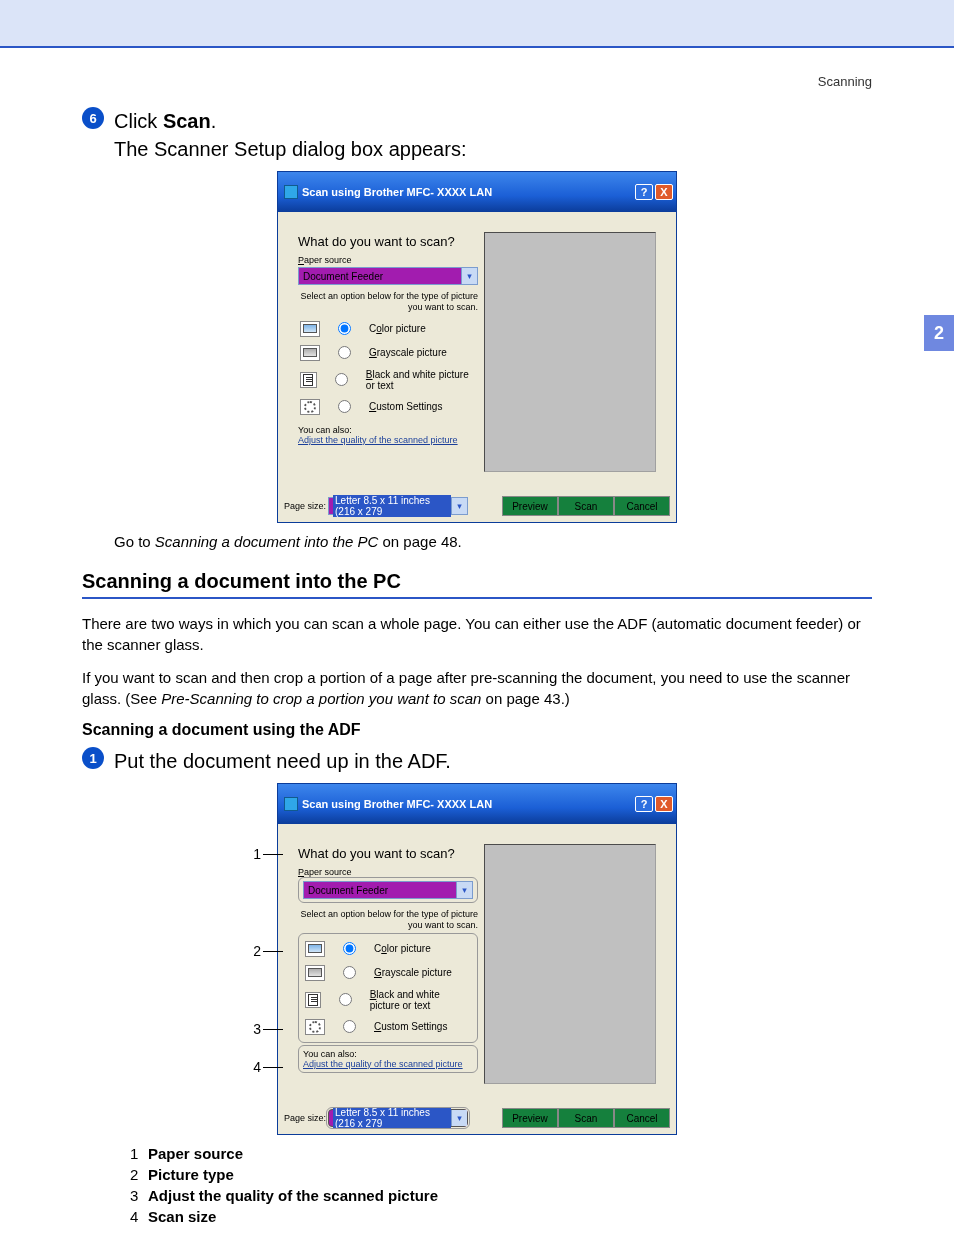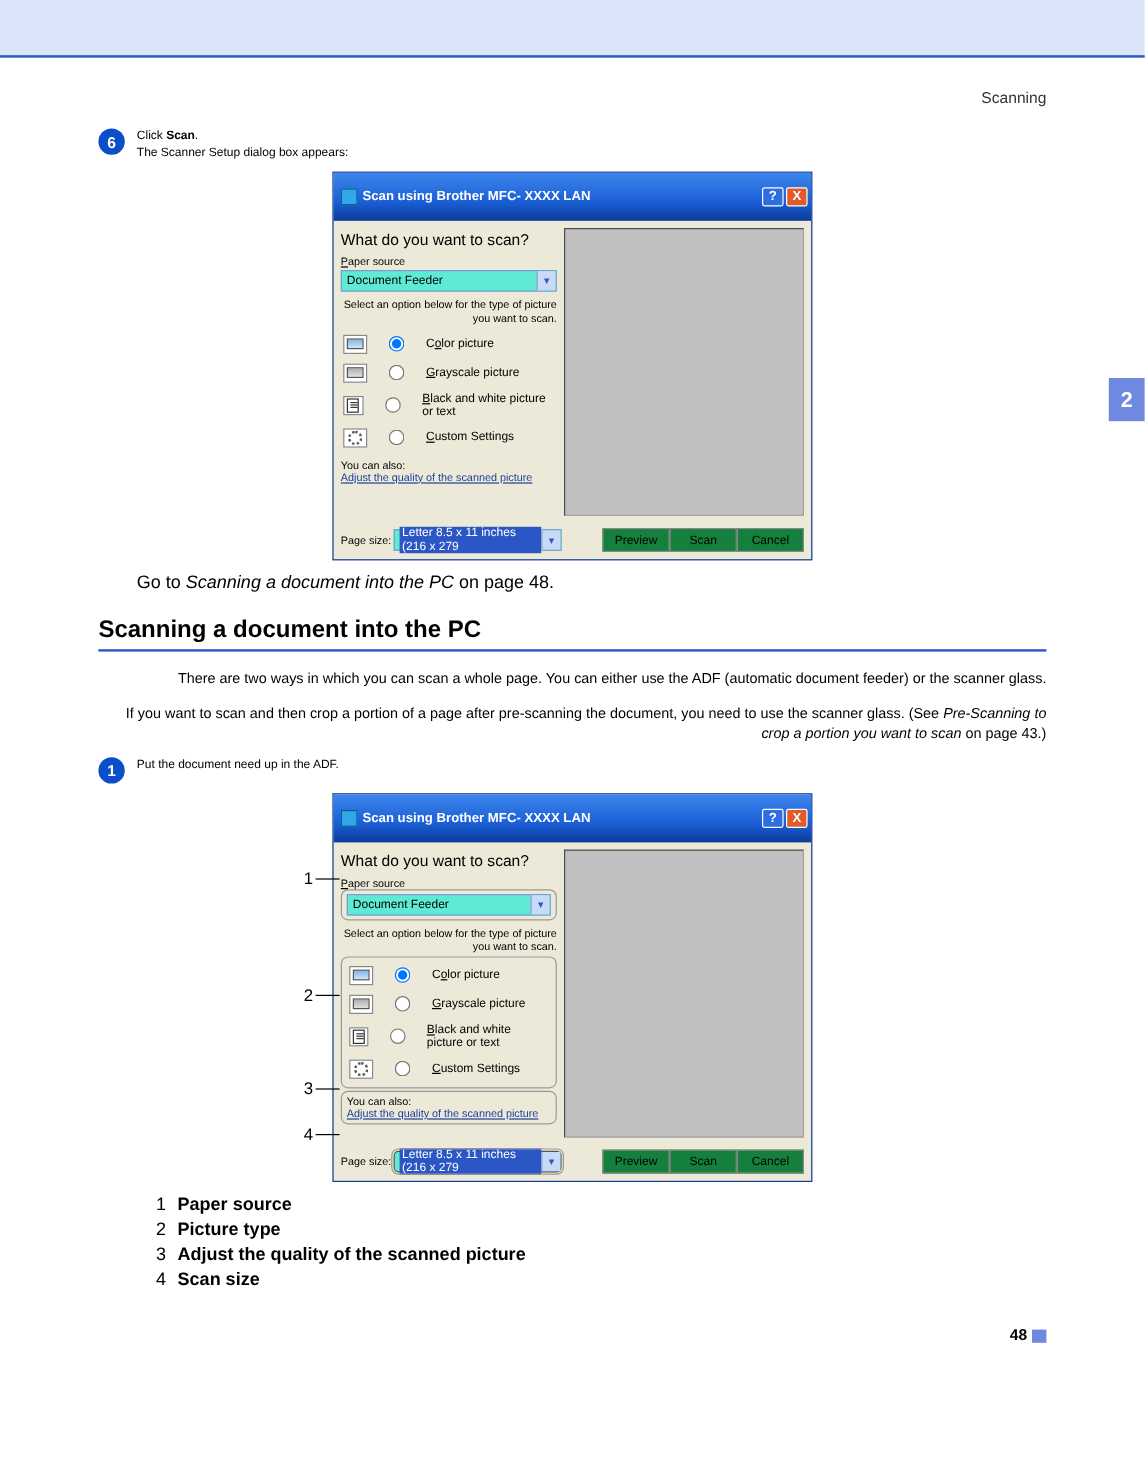--- a/index.html
+++ b/index.html
@@ -42,21 +42,21 @@
   .step-num {
     width: 22px; height: 22px;
     border-radius: 50%;
     background: #0a4fc9;
     color: #fff;
     font-weight: bold;
     font-size: 13px;
     display: flex; align-items: center; justify-content: center;
     flex-shrink: 0;
   }
-  .step-body { font-size: 10px; line-height: 1.4; }
+  .step-body { font-size: 20px; line-height: 1.4; }
   .bold { font-weight: bold; }
   .italic { font-style: italic; }
   .dialog-wrap { display: flex; justify-content: center; margin: 8px 0 10px 0; position: relative; }
   .dialog {
     width: 400px;
     border: 1px solid #0b3c9a;
     background: #ece9d8;
     font-family: Tahoma, Arial, sans-serif;
     font-size: 10px;
     color: #000;
@@ -74,28 +74,28 @@
   }
   .titlebar .t-text { flex: 1; }
   .winbtn {
     width: 18px; height: 16px; margin-left: 2px;
     border: 1px solid #fff; border-radius: 2px;
     display: flex; align-items: center; justify-content: center;
     font-weight: bold; font-size: 11px;
   }
   .winbtn.help { background: #2d6fe0; color: #fff; }
   .winbtn.close { background: #e05a2a; color: #fff; }
-  .dbody { display: flex; padding: 6px; gap: 6px; }
+  .dbody { display: flex; padding: 20px; gap: 6px; }
   .dleft { width: 180px; }
   .dleft h3 { margin: 2px 0 6px 0; font-size: 13px; font-weight: normal; }
   .lbl { font-size: 9px; margin-bottom: 2px; }
   .dropdown {
     display: flex; align-items: center;
     border: 1px solid #7b9cce;
-    background: #5eead4; height: 18px; padding: 0 0 0 4px;
+    background: #a21caf; height: 18px; padding: 0 0 0 4px;
     font-size: 10px;
   }
   .dropdown .dd-txt { flex: 1; }
   .dropdown .dd-arr {
     width: 16px; height: 100%;
     background: #c8daf5; border-left: 1px solid #7b9cce;
     display:flex;align-items:center;justify-content:center; color:#2b56c6;font-size:9px;
   }
   .dropdown.sel .dd-txt { background:#2b56c6; color:#fff; padding:0 2px; }
   .hint { font-size: 9px; margin: 6px 0 4px 0; line-height: 1.2; text-align: right; }
@@ -131,21 +131,21 @@
     font-size: 10px;
     display:inline-flex;align-items:center;justify-content:center;
   }
   .goto { font-size: 15px; margin: 6px 0 20px 32px; }
   h2.section {
     font-size: 20px; font-weight: bold;
     border-bottom: 2px solid #2b56c6;
     padding-bottom: 4px;
     margin: 10px 0 14px 0;
   }
-  .para { font-size: 12px; line-height: 1.4; margin: 0 0 12px 0; text-align: right; }
+  .para { font-size: 15px; line-height: 1.4; margin: 0 0 12px 0; }
   h3.sub { font-size: 16px; font-weight: bold; margin: 8px 0 8px 0; }
   .callouts {
     position: absolute;
     left: -28px; top: 0;
     height: 100%;
     font-size: 14px;
   }
   .cl { position: absolute; font-size: 14px; display:flex; align-items:center; }
   .cl .num { width: 12px; text-align: right; }
   .cl .line { width: 20px; height: 1px; background: #000; margin-left: 2px; }
@@ -259,20 +259,21 @@
     <span>Go to </span><span class="italic">Scanning a document into the PC</span><span> on page 48.</span>
   </div>
 
   <h2 class="section">Scanning a document into the PC</h2>
 
   <p class="para">There are two ways in which you can scan a whole page. You can either use the ADF (automatic document feeder) or the scanner glass.</p>
   <p class="para">
     <span>If you want to scan and then crop a portion of a page after pre-scanning the document, you need to use the scanner glass. (See </span><span class="italic">Pre-Scanning to crop a portion you want to scan</span><span> on page 43.)</span>
   </p>
 
+  <h3 class="sub">Scanning a document using the ADF</h3>
 
   <div class="step-row">
     <div class="step-num">1</div>
     <div class="step-body">Put the document need up in the ADF.</div>
   </div>
 
   <div class="dialog-wrap" style="position:relative;">
     <div style="position:relative;">
       <div class="callouts">
         <div class="cl" style="top:63px">

